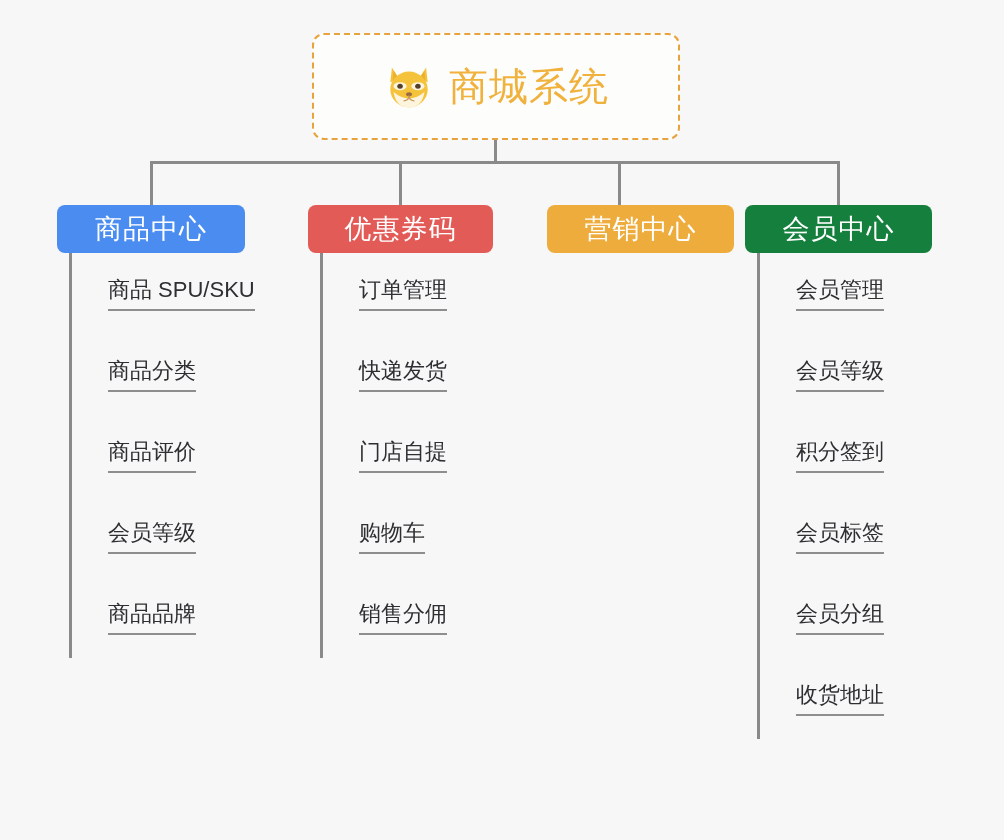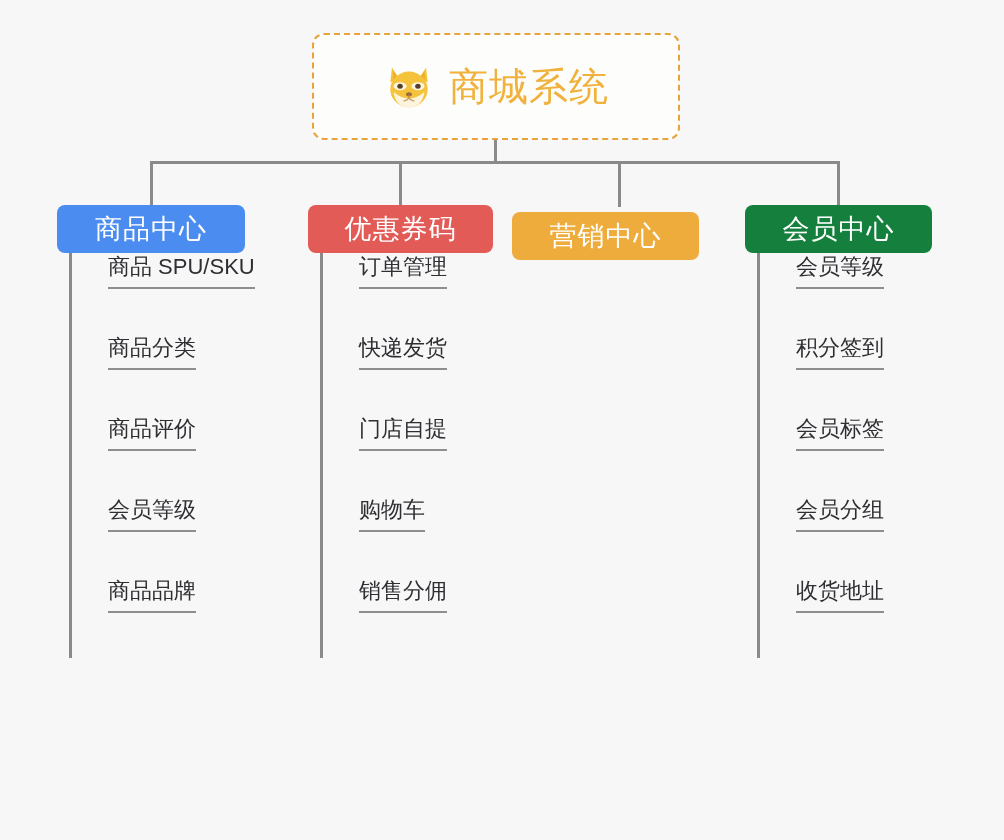--- a/index.html
+++ b/index.html
@@ -81,21 +81,21 @@
   .leaves {
     position: relative;
     margin-left: 12px;
     padding-left: 36px;
     border-left: 3px solid #8a8a8a;
     padding-top: 0;
   }
   .leaf {
     height: 81px;
     display: flex;
-    align-items: flex-start;
+    align-items: center;
     box-sizing: border-box;
   }
   .leaf-label {
     display: inline-block;
     font-size: 22px;
     color: #2f2f33;
     line-height: 1.25;
     padding-bottom: 6px;
     border-bottom: 2px solid #8e8e8e;
     white-space: nowrap;
@@ -171,31 +171,34 @@
             <span class="leaf-label">门店自提</span>
           </div>
           <div class="leaf">
             <span class="leaf-label">购物车</span>
           </div>
           <div class="leaf">
             <span class="leaf-label">销售分佣</span>
           </div>
         </div>
       </div>
-      <div class="column" style="left: 512px; width: 187px; margin-top: 7px;">
+      <div class="column" style="left: 547px; width: 187px;">
         <div class="cat-box" style="background: rgb(238, 172, 60); width: 187px;">
           <span>营销中心</span>
         </div>
       </div>
       <div class="column" style="left: 745px; width: 187px;">
         <div class="cat-box" style="background: #15803d; width: 187px;">
           <span>会员中心</span>
         </div>
         <div class="leaves">
           <div class="leaf">
+            <span class="leaf-label">会员管理</span>
+          </div>
+          <div class="leaf">
             <span class="leaf-label">会员等级</span>
           </div>
           <div class="leaf">
             <span class="leaf-label">积分签到</span>
           </div>
           <div class="leaf">
             <span class="leaf-label">会员标签</span>
           </div>
           <div class="leaf">
             <span class="leaf-label">会员分组</span>

